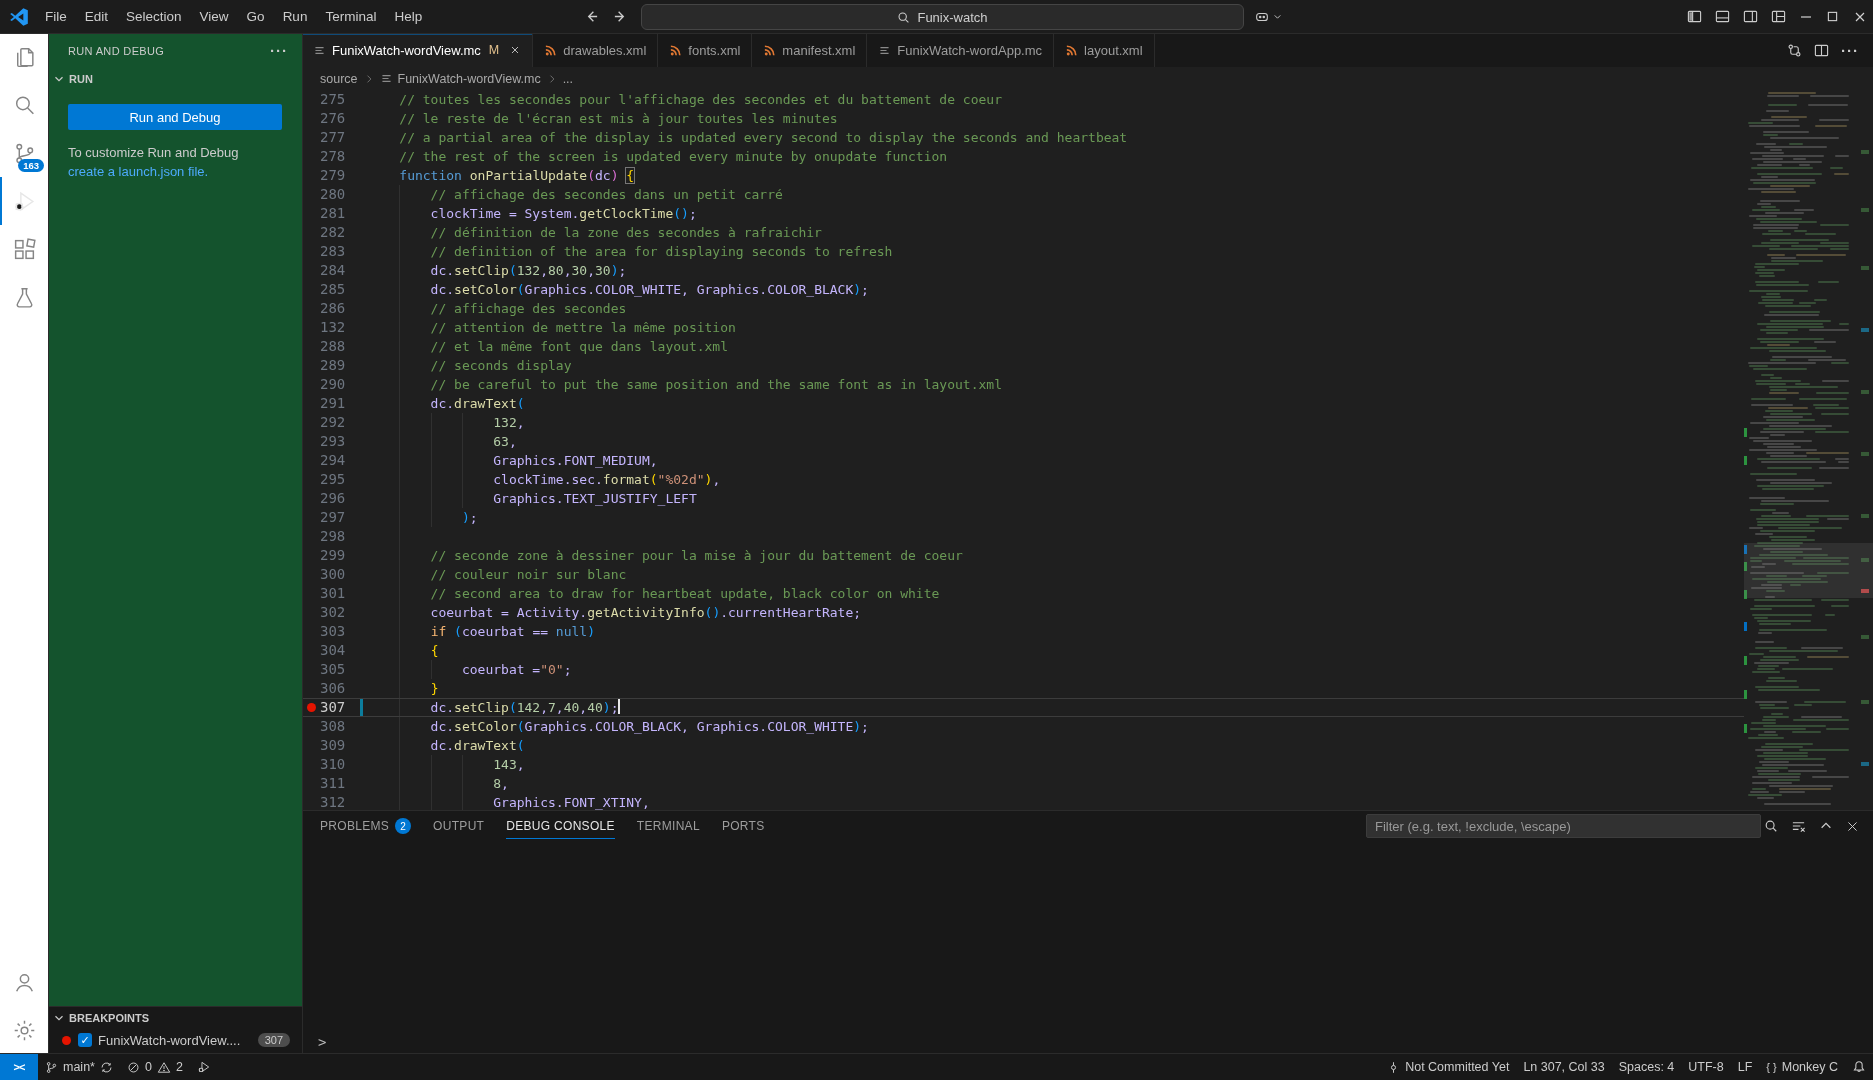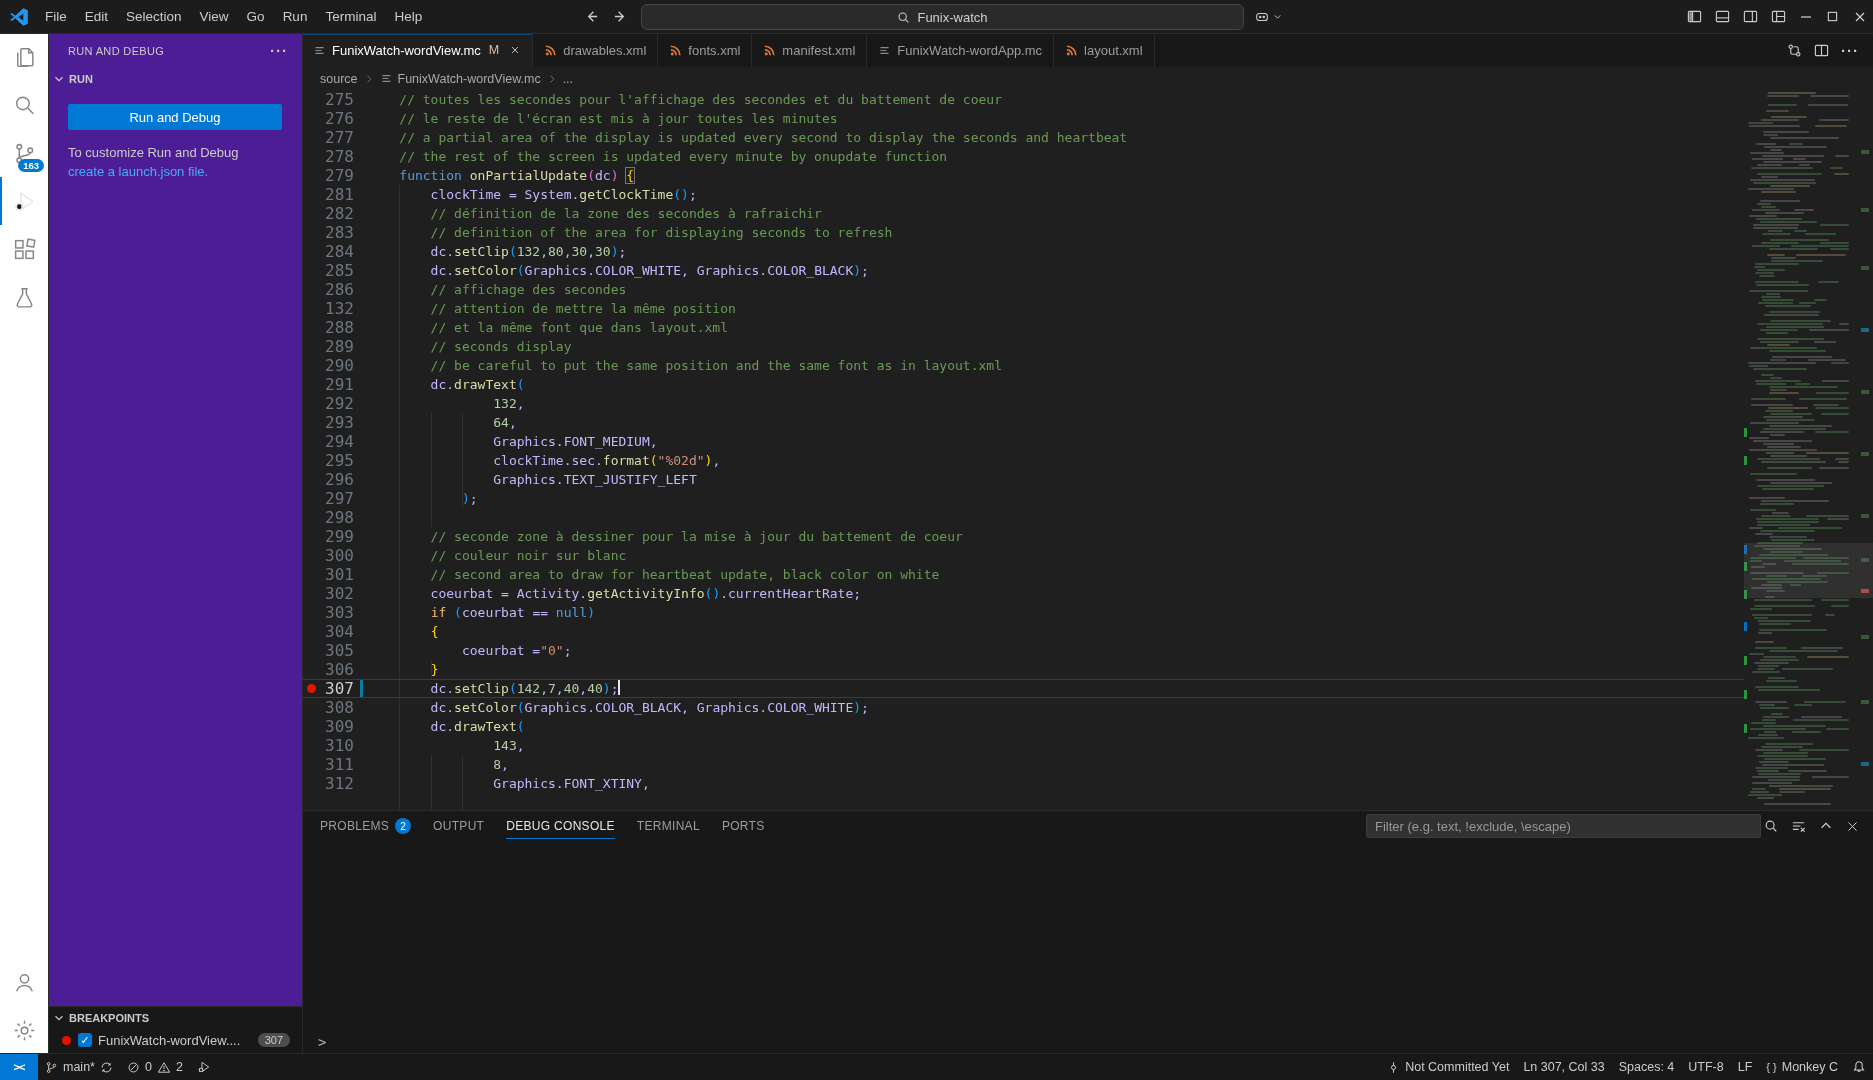--- a/index.html
+++ b/index.html
@@ -26,21 +26,21 @@
   
   #activitybar{position:absolute;left:0;top:33px;bottom:26px;width:48px;background:#ffffff;
     border-right:1px solid #2b2b2b;display:flex;flex-direction:column;align-items:center;z-index:30;}
   .ab-item{width:48px;height:48px;display:flex;align-items:center;justify-content:center;position:relative;color:#858585;}
   .ab-item.active{color:#e7e7e7;box-shadow:inset 2px 0 0 #0078d4;}
   .ab-item svg{width:25px;height:25px;}
   .ab-badge{position:absolute;right:4px;bottom:5px;background:#0078d4;color:#fff;font-size:9.5px;
     border-radius:9px;padding:1px 5px;font-weight:bold;}
   #ab-bottom{margin-top:auto;display:flex;flex-direction:column;align-items:center;}
   
-  #sidebar{position:absolute;left:48px;top:33px;bottom:26px;width:254px;background:#4c1d95;
+  #sidebar{position:absolute;left:48px;top:33px;bottom:26px;width:254px;background:#14532d;
     border-right:1px solid #2b2b2b;z-index:20;}
   .sb-header{height:35px;display:flex;align-items:center;padding:0 14px 0 20px;font-size:11px;
     color:#cccccc;letter-spacing:.35px;}
   .sb-header .spacer{flex:1}
   .dots{color:#cccccc;font-size:15px;letter-spacing:1px;font-weight:bold;}
   .section-head{display:flex;align-items:center;gap:3px;padding-left:4px;height:22px;
     font-size:11px;font-weight:bold;color:#cccccc;}
   #run-button{margin:14px 20px 0 20px;height:26px;background:#0078d4;color:#ffffff;border-radius:2px;
     display:flex;align-items:center;justify-content:center;font-size:13px;cursor:pointer;}
   #sb-hint{margin:13px 20px;font-size:13px;line-height:19px;color:#cccccc;}
@@ -68,21 +68,21 @@
   #editor{position:absolute;left:302px;top:90px;right:0;height:720px;background:#1f1f1f;overflow:hidden;}
   #guides{position:absolute;inset:0;z-index:1;pointer-events:none;}
   .guide{position:absolute;width:1px;background:rgba(255,255,255,0.08);}
   #code-lines{position:absolute;inset:0;z-index:2;font-family:"DejaVu Sans Mono",monospace;font-size:13px;}
   .code-row{display:flex;height:19px;line-height:19px;width:1442px;position:relative;}
   .code-row.current{box-shadow:inset 0 1px 0 #3c3c3c, inset 0 -1px 0 #3c3c3c;}
   .gutter{flex:0 0 54px;display:flex;align-items:center;}
   .bpzone{width:18px;display:flex;justify-content:center;}
   .bp-dot{width:9px;height:9px;border-radius:50%;}
   .bp-dot.on{background:#e51400;}
-  .lnum{width:34px;text-align:right;color:#6e7681;font-size:16px;}
+  .lnum{width:34px;color:#6e7681;font-size:14px;}
   .lnum.active{color:#cccccc;}
   .git-bar{position:absolute;left:58px;top:1px;bottom:1px;width:3px;background:#0c7d9d;}
   .code-text{white-space:pre;margin-left:12px;}
   .tk-d{color:#c4b5fd}.tk-c{color:#6a9955}.tk-k{color:#569cd6}.tk-ctl{color:#fdba74}
   .tk-f{color:#dcdcaa}.tk-s{color:#ce9178}.tk-n{color:#b5cea8}
   .tk-p1{color:#ffd700}.tk-p2{color:#da70d6}.tk-p3{color:#179fff}
   .tk-px{color:#ffd700;box-shadow:0 0 0 1px #767676;}
   .caret{display:inline-block;width:2px;height:15px;background:#e8e8e8;vertical-align:-2px;}
   
   #minimap{position:absolute;top:0;left:1442px;width:113px;height:720px;z-index:3;}
@@ -467,20 +467,29 @@
           </span>
           <span class="lnum">279</span>
         </div>
         <span class="code-text"><span class="tk-d">    </span><span class="tk-k">function</span><span class="tk-d"> </span><span class="tk-f">onPartialUpdate</span><span class="tk-p2">(</span><span class="tk-d">dc</span><span class="tk-p2">)</span><span class="tk-d"> </span><span class="tk-px">{</span></span>
       </div>
       <div class="code-row">
         <div class="gutter">
           <span class="bpzone">
             <span class="bp-dot"></span>
           </span>
+          <span class="lnum">280</span>
+        </div>
+        <span class="code-text"><span class="tk-c">        // affichage des secondes dans un petit carré</span></span>
+      </div>
+      <div class="code-row">
+        <div class="gutter">
+          <span class="bpzone">
+            <span class="bp-dot"></span>
+          </span>
           <span class="lnum">281</span>
         </div>
         <span class="code-text"><span class="tk-d">        clockTime = System.</span><span class="tk-f">getClockTime</span><span class="tk-p3">()</span><span class="tk-d">;</span></span>
       </div>
       <div class="code-row">
         <div class="gutter">
           <span class="bpzone">
             <span class="bp-dot"></span>
           </span>
           <span class="lnum">282</span>
@@ -577,21 +586,21 @@
         </div>
         <span class="code-text"><span class="tk-d">                </span><span class="tk-n">132</span><span class="tk-d">,</span></span>
       </div>
       <div class="code-row">
         <div class="gutter">
           <span class="bpzone">
             <span class="bp-dot"></span>
           </span>
           <span class="lnum">293</span>
         </div>
-        <span class="code-text"><span class="tk-d">                </span><span class="tk-n">64</span><span class="tk-d">,</span></span>
+        <span class="code-text"><span class="tk-d">                </span><span class="tk-n">63</span><span class="tk-d">,</span></span>
       </div>
       <div class="code-row">
         <div class="gutter">
           <span class="bpzone">
             <span class="bp-dot"></span>
           </span>
           <span class="lnum">294</span>
         </div>
         <span class="code-text"><span class="tk-d">                Graphics.FONT_MEDIUM,</span></span>
       </div>

